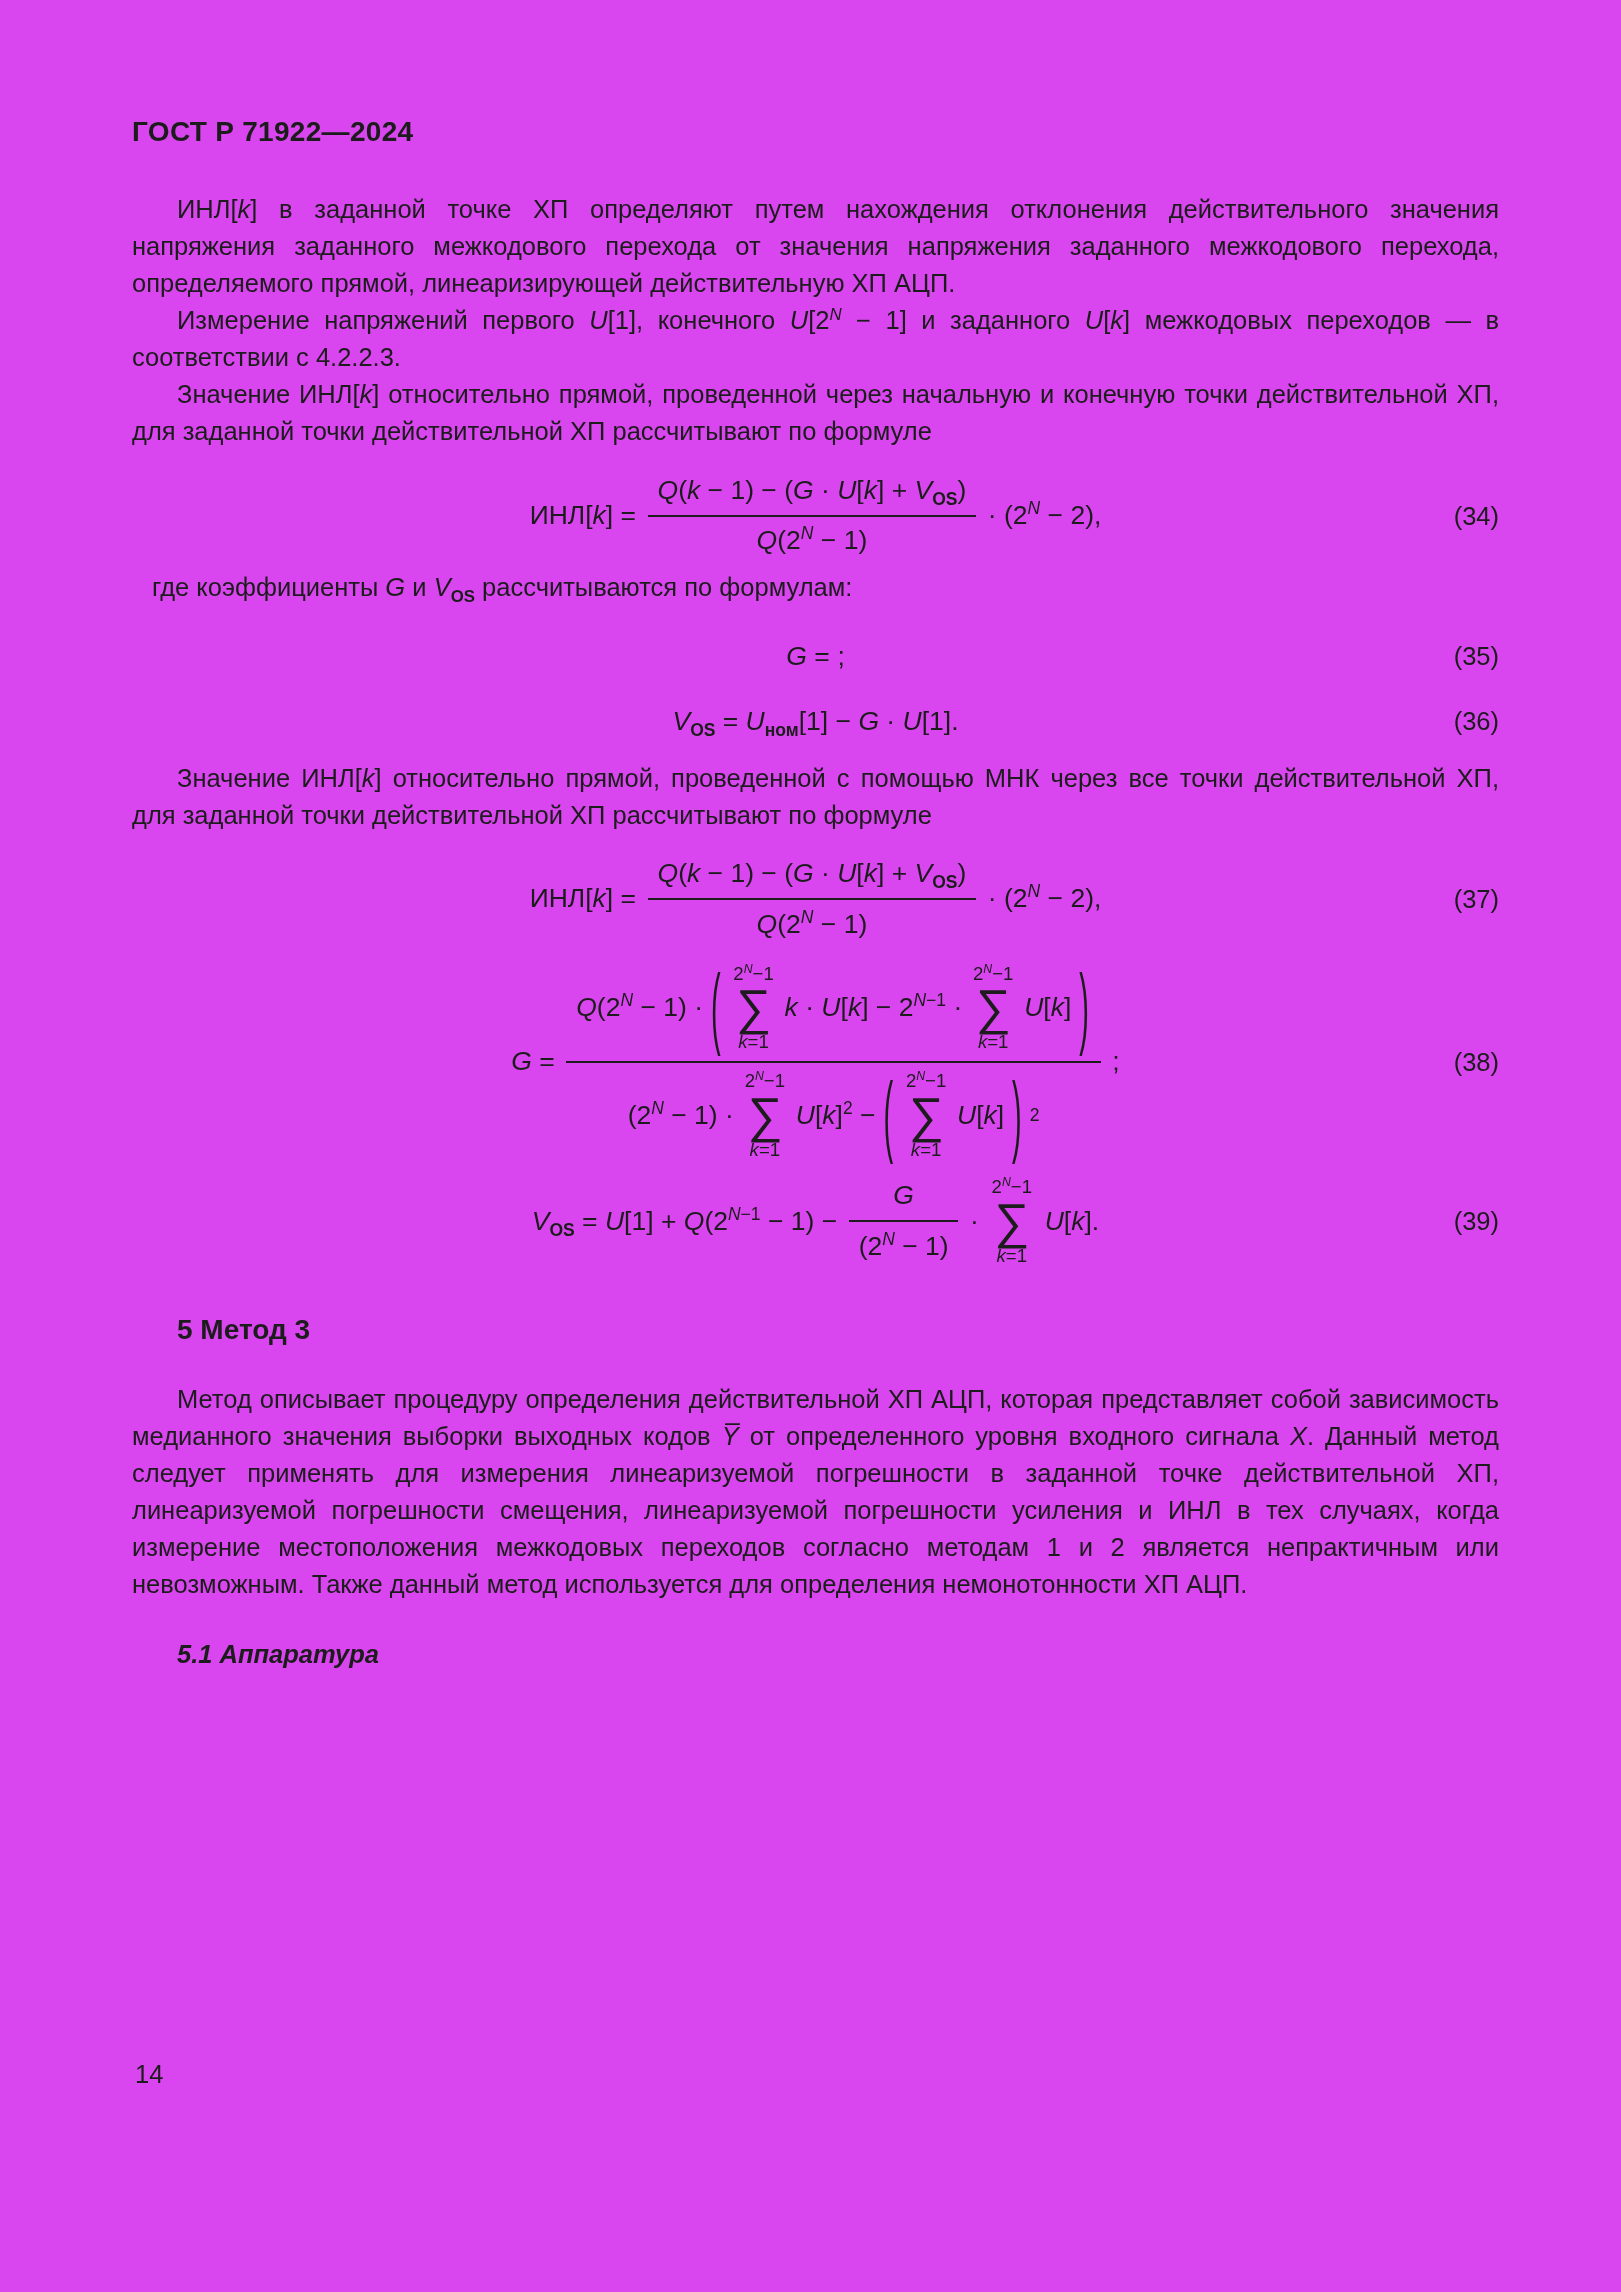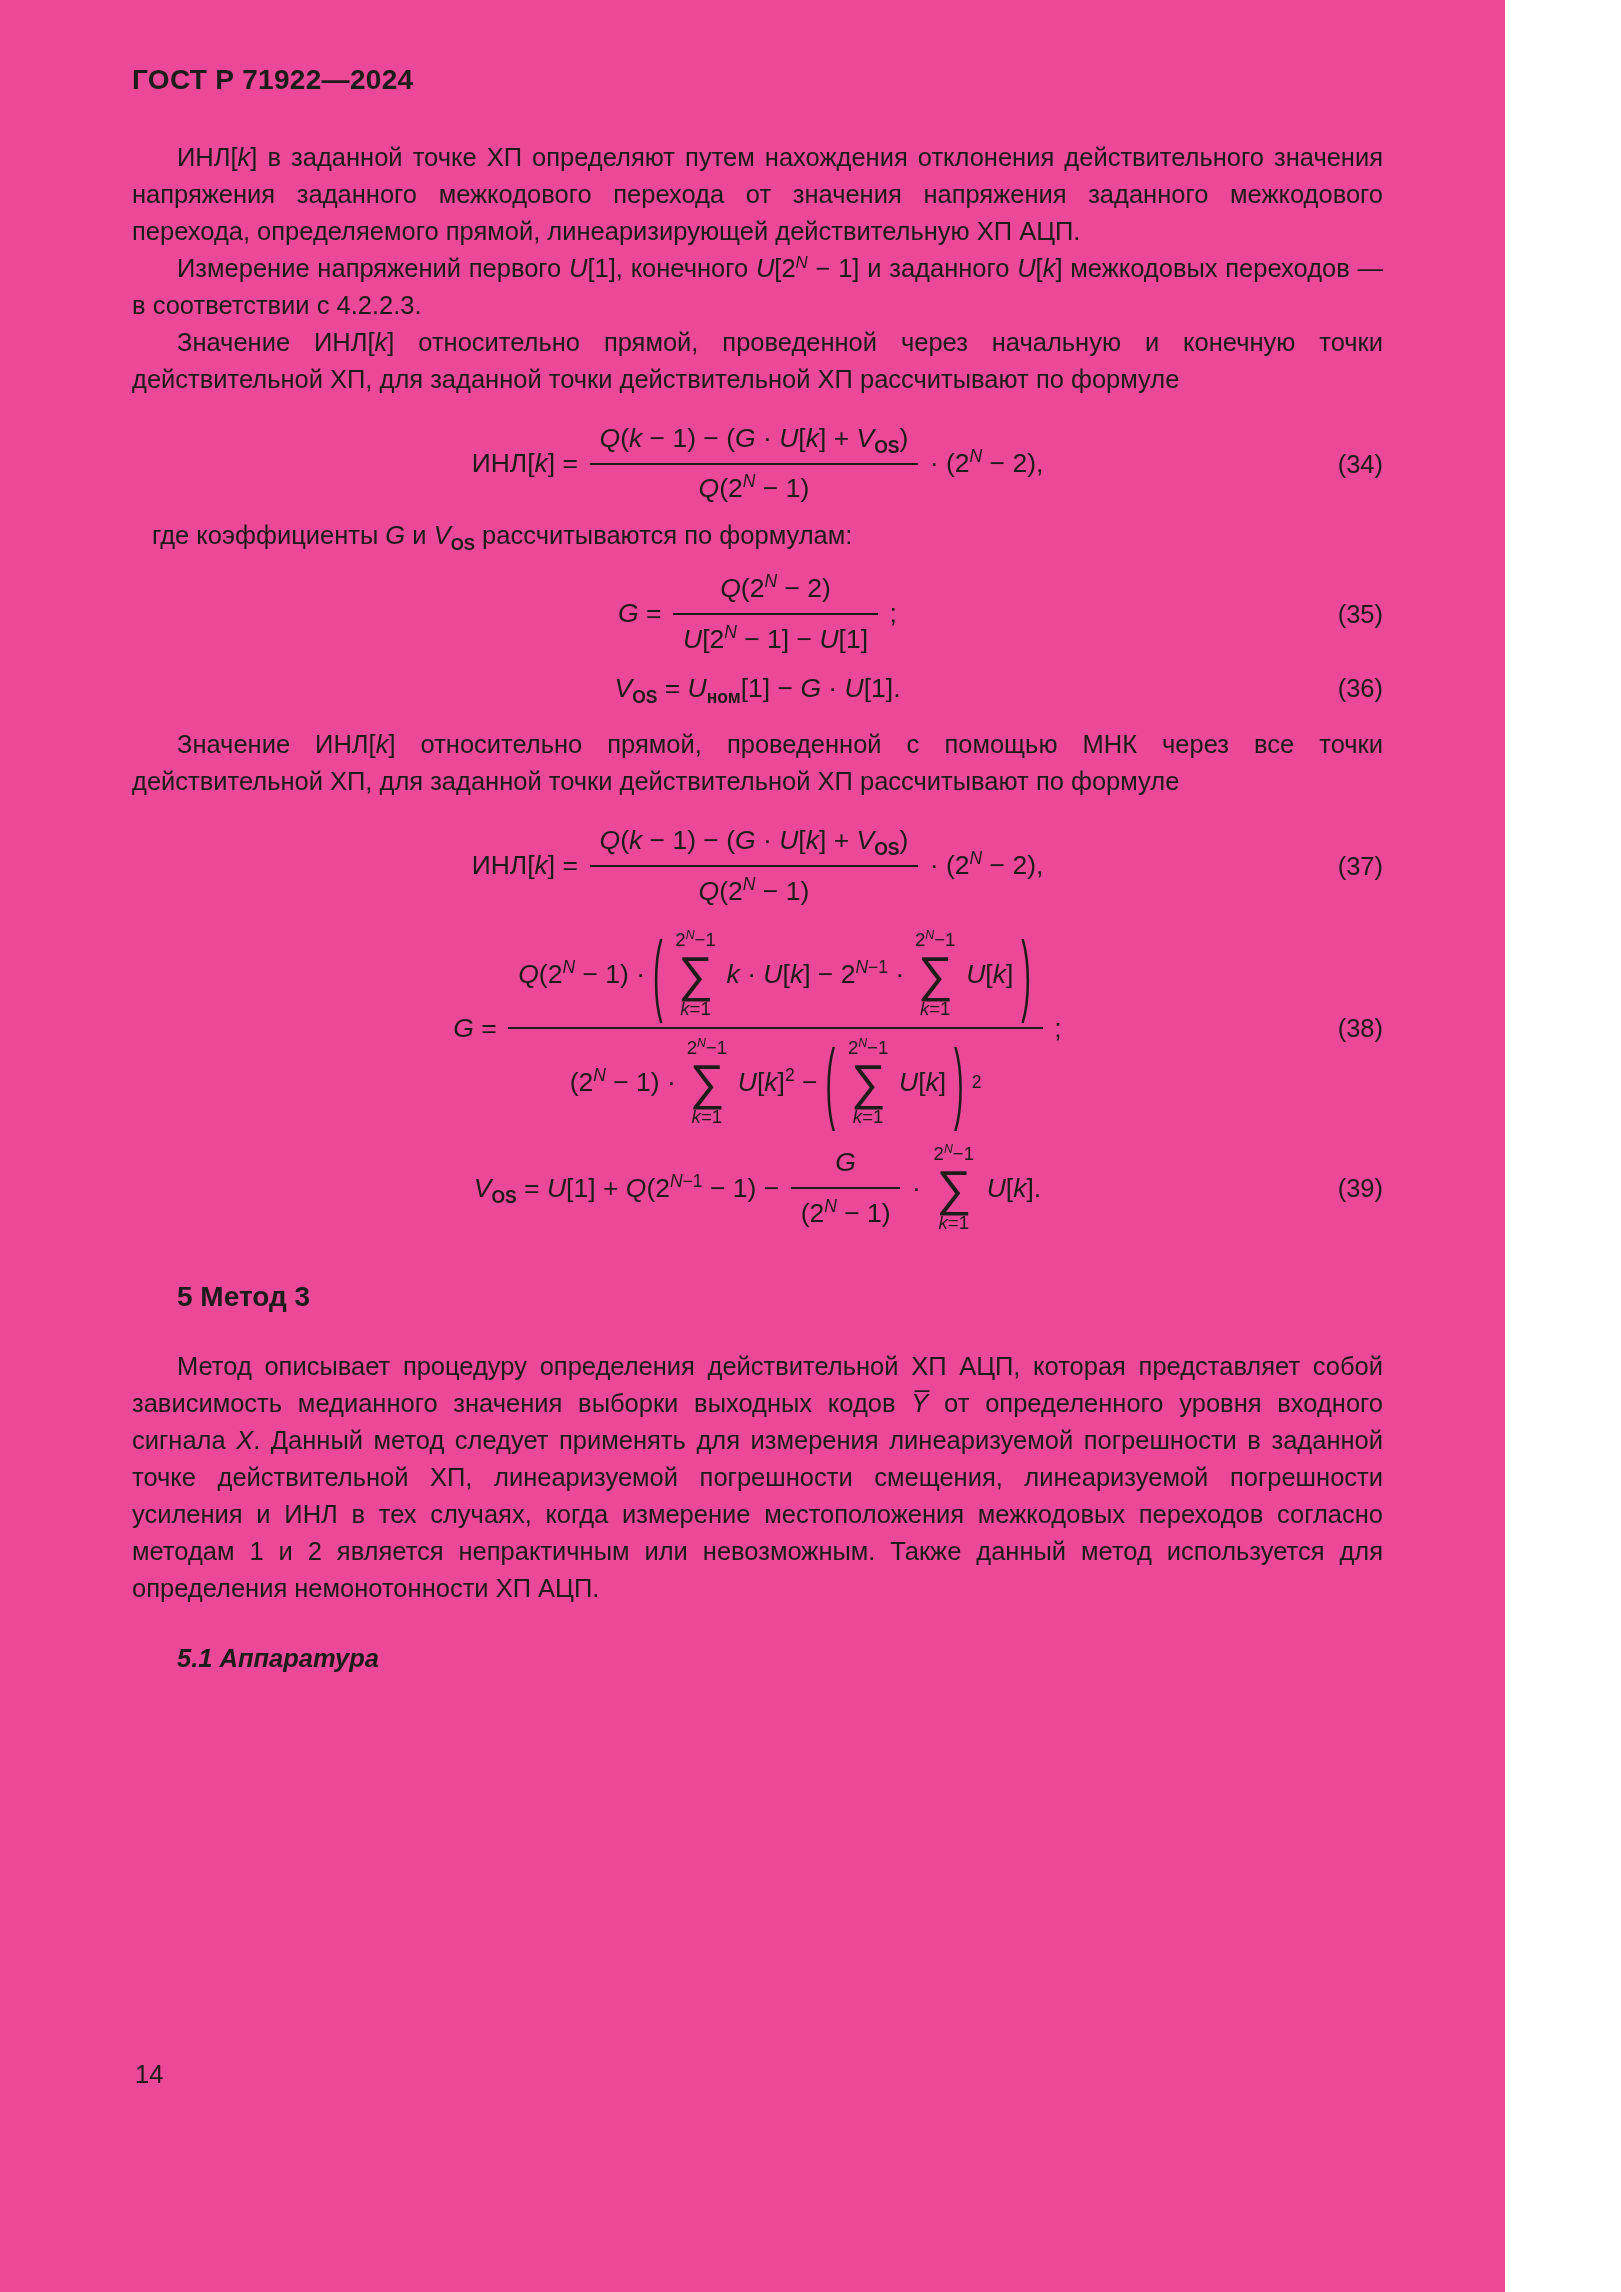--- a/index.html
+++ b/index.html
@@ -1,25 +1,25 @@
 <!DOCTYPE html>
 <html><head>
 <meta charset="utf-8">
 <style>
   html,body{margin:0;padding:0;background:#ffffff;}
   .page{
     position:relative;
-    width:1505px;height:2293px;
+    width:1621px;height:2293px;
     box-sizing:border-box;
-    background:#ec4899;
+    background:#d946ef;
     color:#1c1c1c;
     font-family:"Liberation Sans", sans-serif;
     font-size:25.5px;
     line-height:37px;
-    padding:61px 122px 0 132px;
+    padding:113px 122px 0 132px;
     overflow:hidden;
   }
   .doc-header{
     font-weight:bold;
     font-size:28px;
     margin:0 0 41px 0;
     letter-spacing:0.3px;
   }
   p.body{
     margin:0;
@@ -133,28 +133,20 @@
       <span>· (2<sup><i>N</i></sup> − 2),</span>
     </span>
     <span class="eq-label">(34)</span>
   </div>
 
   <p class="body noindent">где коэффициенты <i>G</i> и <i>V</i><sub>OS</sub> рассчитываются по формулам:</p>
 
   <div class="eq-row" style="margin-top:15.7px;margin-bottom:5.9px;">
     <span class="eq">
       <span><i>G</i> =</span>
-      <span class="frac">
-        <span class="fnum">
-            <span><i>Q</i>(2<sup><i>N</i></sup> − 2)</span>
-          </span>
-        <span class="fden">
-            <span><i>U</i>[2<sup><i>N</i></sup> − 1] − <i>U</i>[1]</span>
-          </span>
-      </span>
       <span>;</span>
     </span>
     <span class="eq-label">(35)</span>
   </div>
 
   <div class="eq-row" style="margin-top:5.9px;margin-bottom:13.7px;min-height:49px;">
     <span class="eq">
       <span><i>V</i><sub>OS</sub> = <i>U</i><sub>ном</sub>[1] − <i>G</i> · <i>U</i>[1].</span>
     </span>
     <span class="eq-label">(36)</span>

